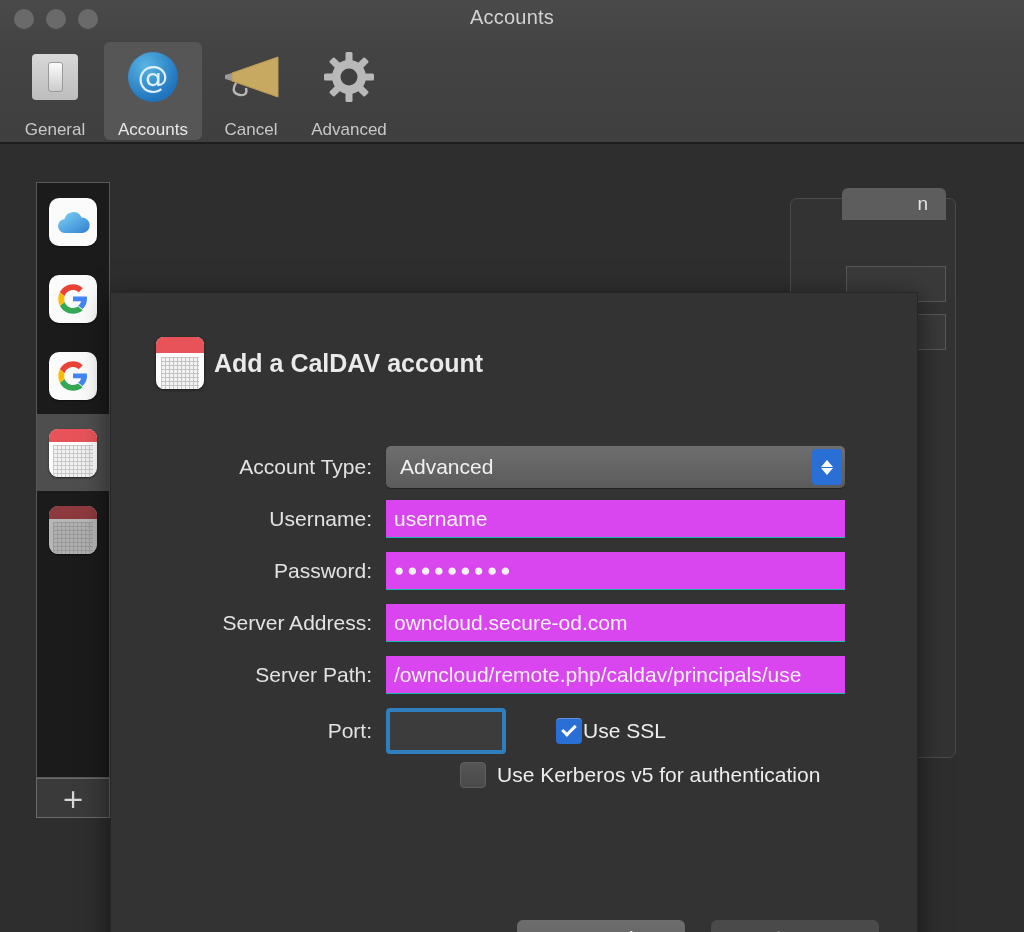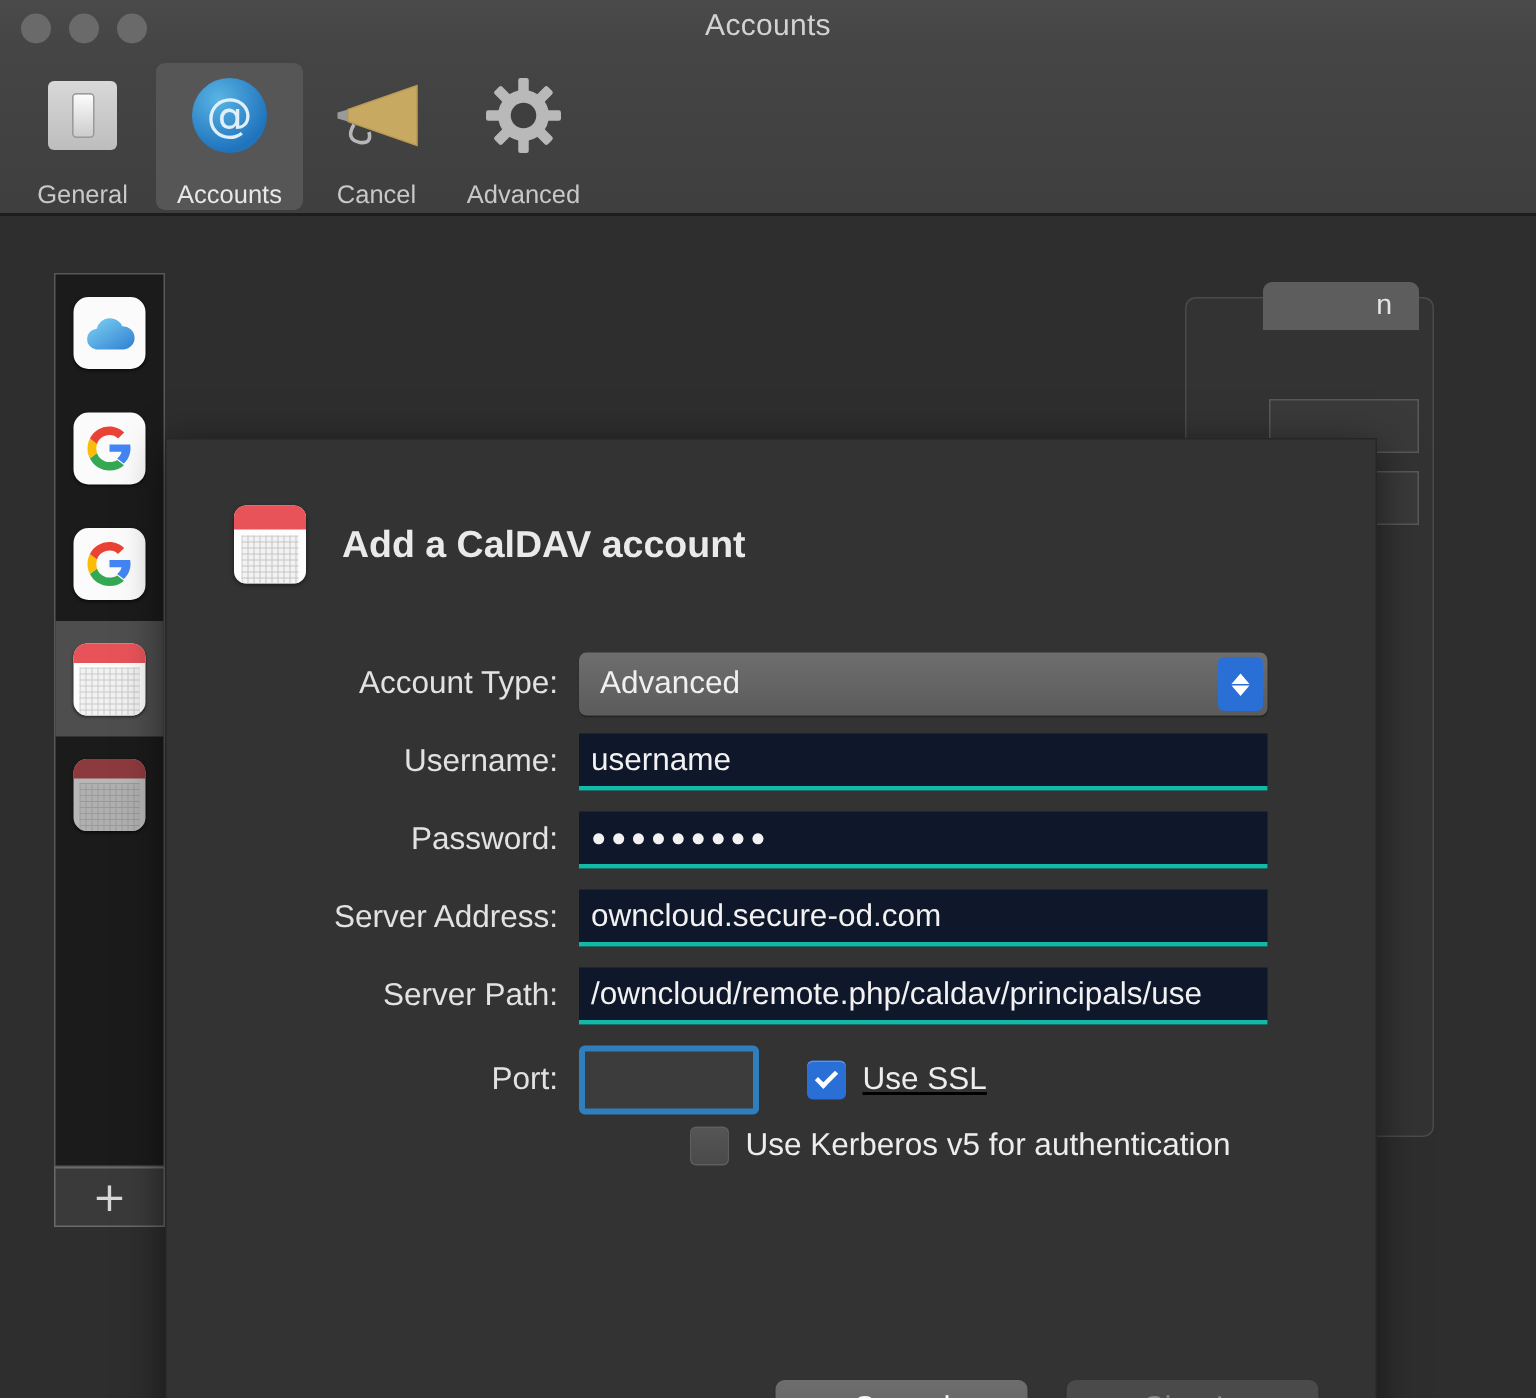--- a/index.html
+++ b/index.html
@@ -192,54 +192,54 @@
   
   .sheet {
     position: absolute; left: 110px; top: 146px;
     width: 808px; height: 709px;
     background: #333333;
     box-shadow: 0 6px 26px rgba(0,0,0,.55);
     border: 1px solid #262626;
   }
   .sheet-head {
     position: absolute; left: 45px; top: 44px;
-    display: flex; align-items: center; gap: 24px;
+    display: flex; align-items: center; gap: 10px;
   }
   .sheet-cal {
     width: 48px; height: 52px; border-radius: 8px;
     background: #fdfdfd; overflow: hidden;
     box-shadow: 0 1px 3px rgba(0,0,0,.5);
   }
   .sheet-cal .cal-top { height: 16px; background: #e8535a; }
   .sheet-cal .cal-grid {
     height: 32px; margin: 4px 5px 0 5px;
     background-image:
       linear-gradient(to right, #c4c4c4 1px, transparent 1px),
       linear-gradient(to bottom, #c4c4c4 1px, transparent 1px);
     background-size: 4px 4px;
     background-color: #f3f3f3;
   }
   .sheet-title {
     font-size: 25px; font-weight: bold; color: #eaeaea;
   }
 
   
-  .form { position: absolute; left: 0; top: 144px; width: 808px; }
+  .form { position: absolute; left: 0; top: 155px; width: 808px; }
   .row {
     display: flex; align-items: center;
     margin-bottom: 14px; height: 38px;
   }
   .lbl {
     width: 275px; text-align: right; padding-right: 14px;
     font-size: 21px; color: #e2e2e2;
   }
   .fld {
     width: 459px; height: 38px;
-    background: #0f172a;
-    border: none; border-bottom: 3px solid #14b8a6;
+    background: #d946ef;
+    border: none; border-bottom: 1px solid #14b8a6;
     color: #f2f2f2; font-size: 21px;
     display: flex; align-items: center;
     padding: 0 8px;
     font-family: "Liberation Sans", sans-serif;
     white-space: nowrap; overflow: hidden;
   }
   .popup {
     width: 459px; height: 42px;
     background: linear-gradient(#6e6e6e, #5b5b5b);
     border-radius: 5px;
@@ -266,23 +266,22 @@
   .dots { letter-spacing: 3px; font-size: 17px; color: #f2f2f2; }
 
   .port-row { display: flex; align-items: center; margin-bottom: 8px; }
   .port-field {
     width: 120px; height: 46px;
     background: #3c3c3c;
     border: 4px solid #2f7fbf;
     border-radius: 4px;
   }
   .ssl-wrap {
-    display: flex; align-items: center; gap: 11px;
-    margin-left: 32px;
-    text-decoration: underline;
+    display: flex; align-items: center; gap: 1px;
+    margin-left: 50px;
   }
   .cb {
     width: 26px; height: 26px; border-radius: 4px;
     display: flex; align-items: center; justify-content: center;
   }
   .cb.on { background: #2a6fd6; box-shadow: inset 0 1px 0 rgba(255,255,255,.25); }
   .cb.off { background: linear-gradient(#555555, #4a4a4a); border: 1px solid #5f5f5f; }
   .cb .tick {
     width: 14px; height: 8px;
     border-left: 3px solid #fff; border-bottom: 3px solid #fff;

